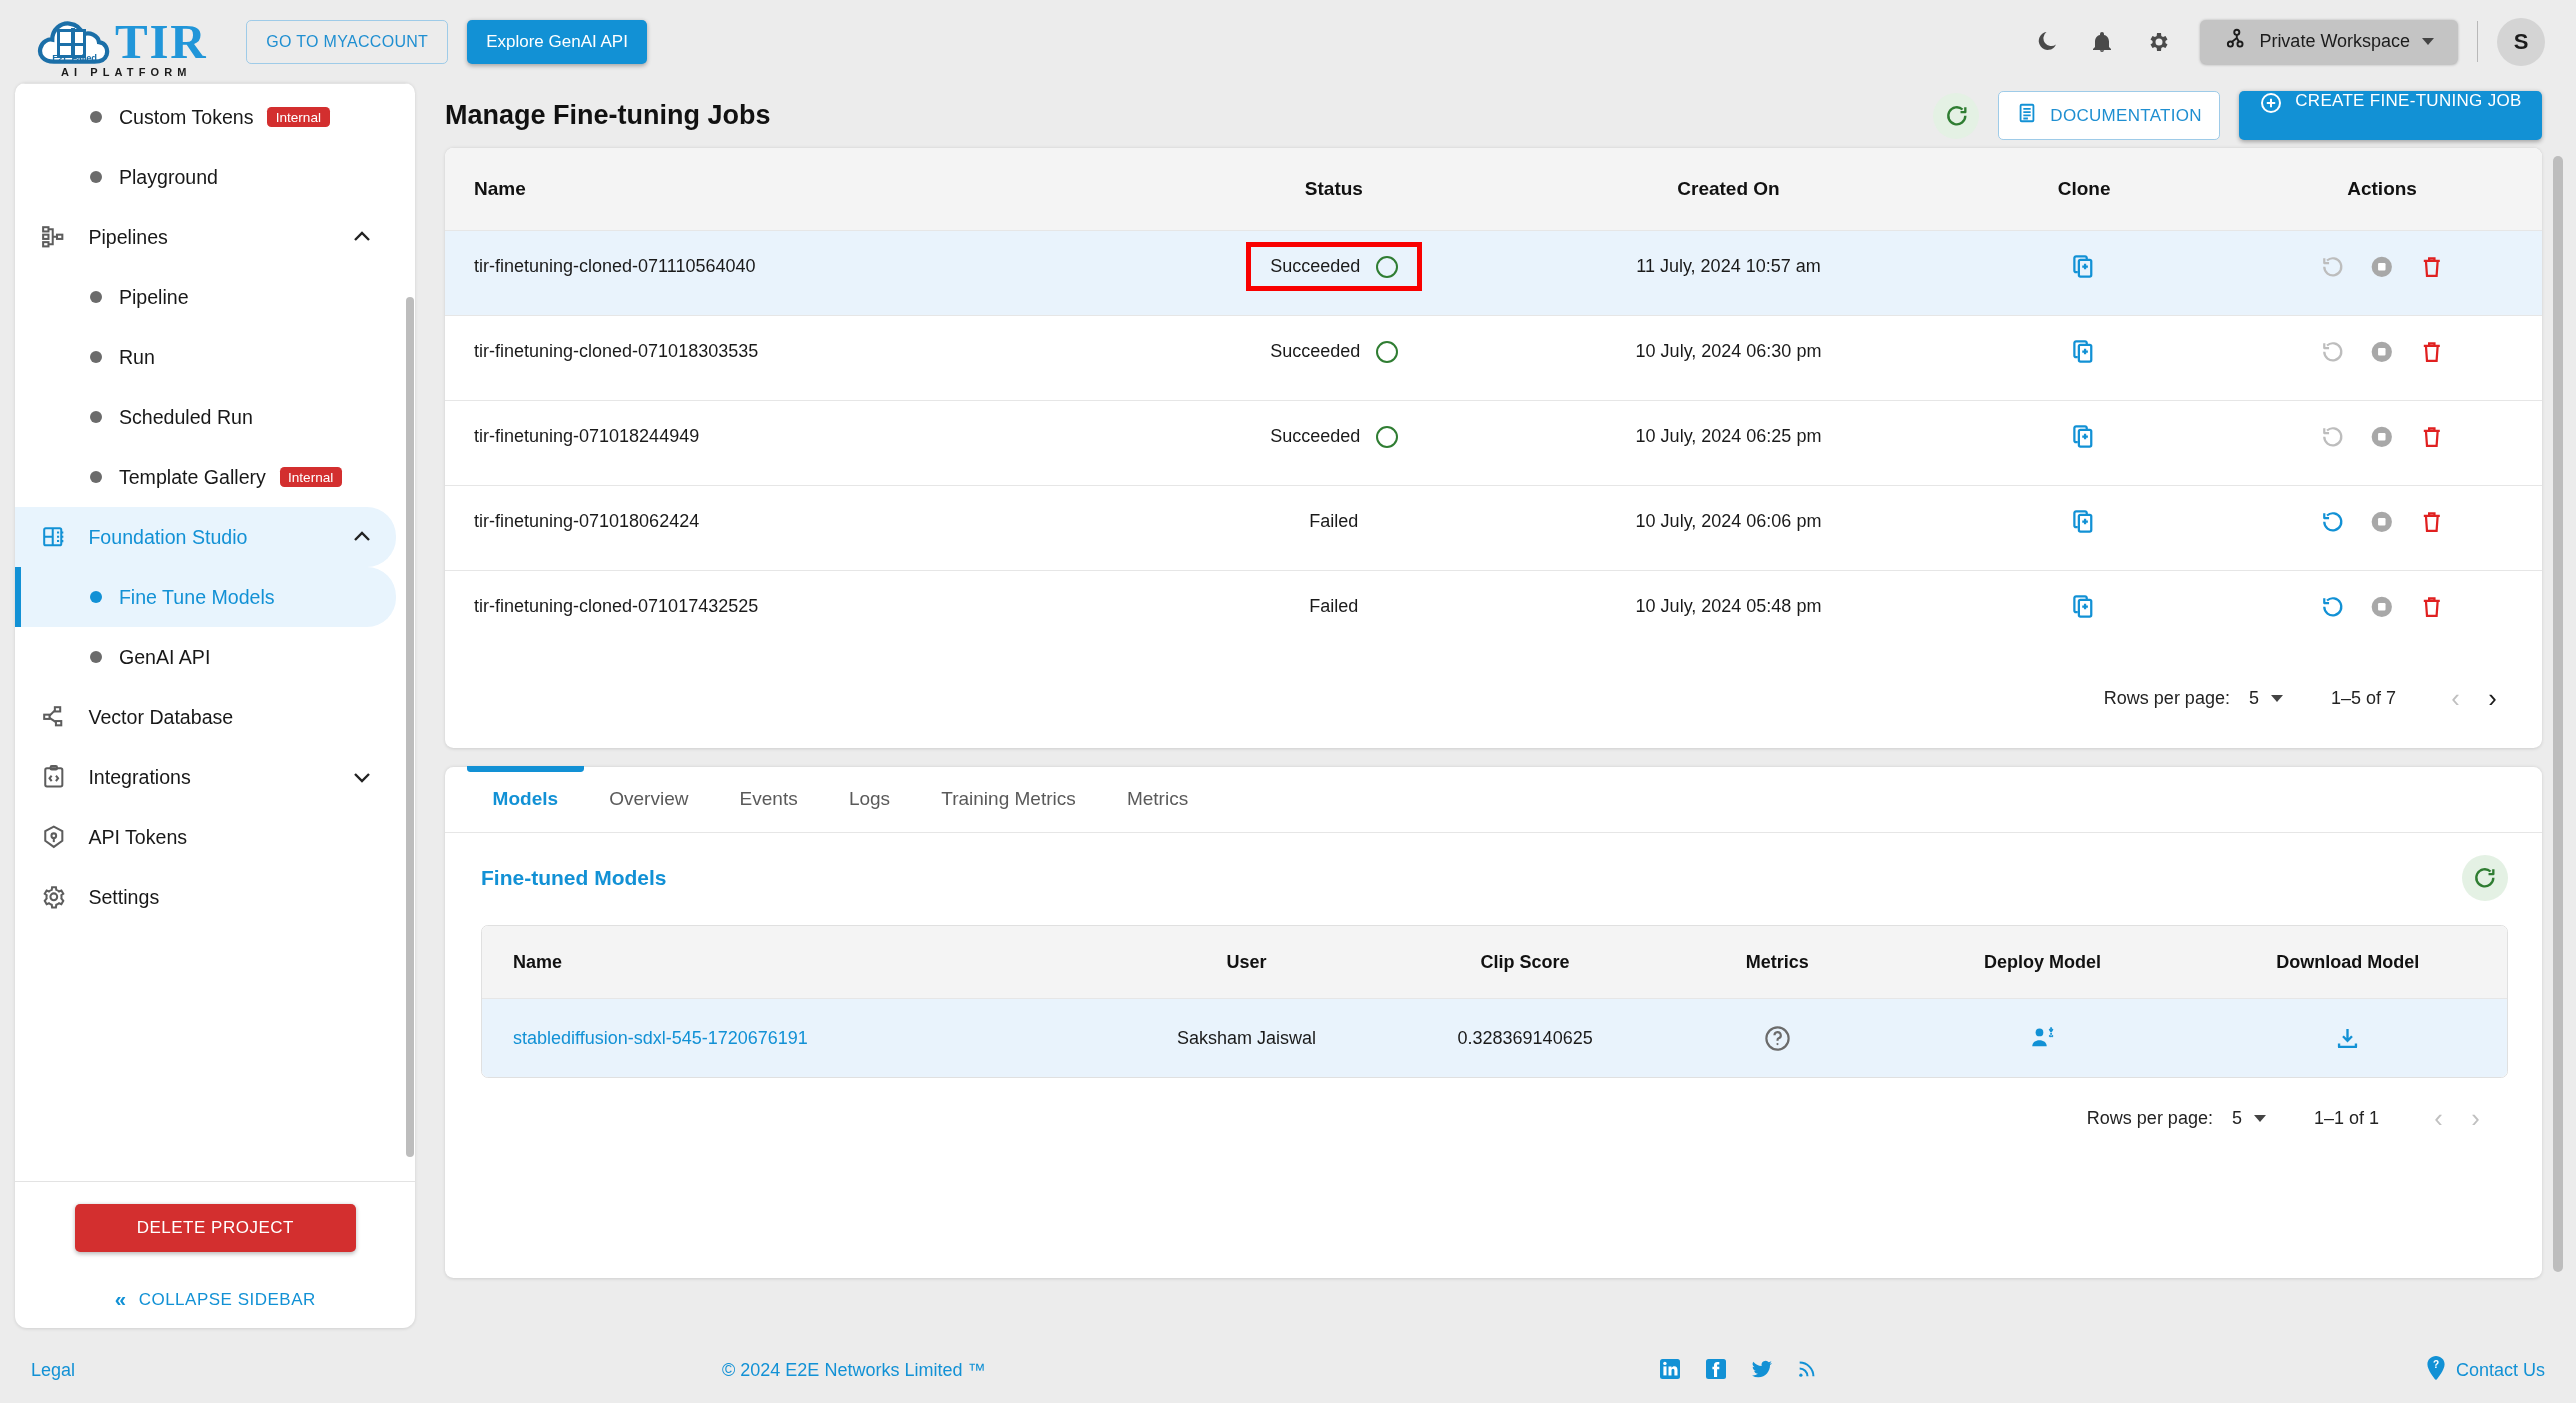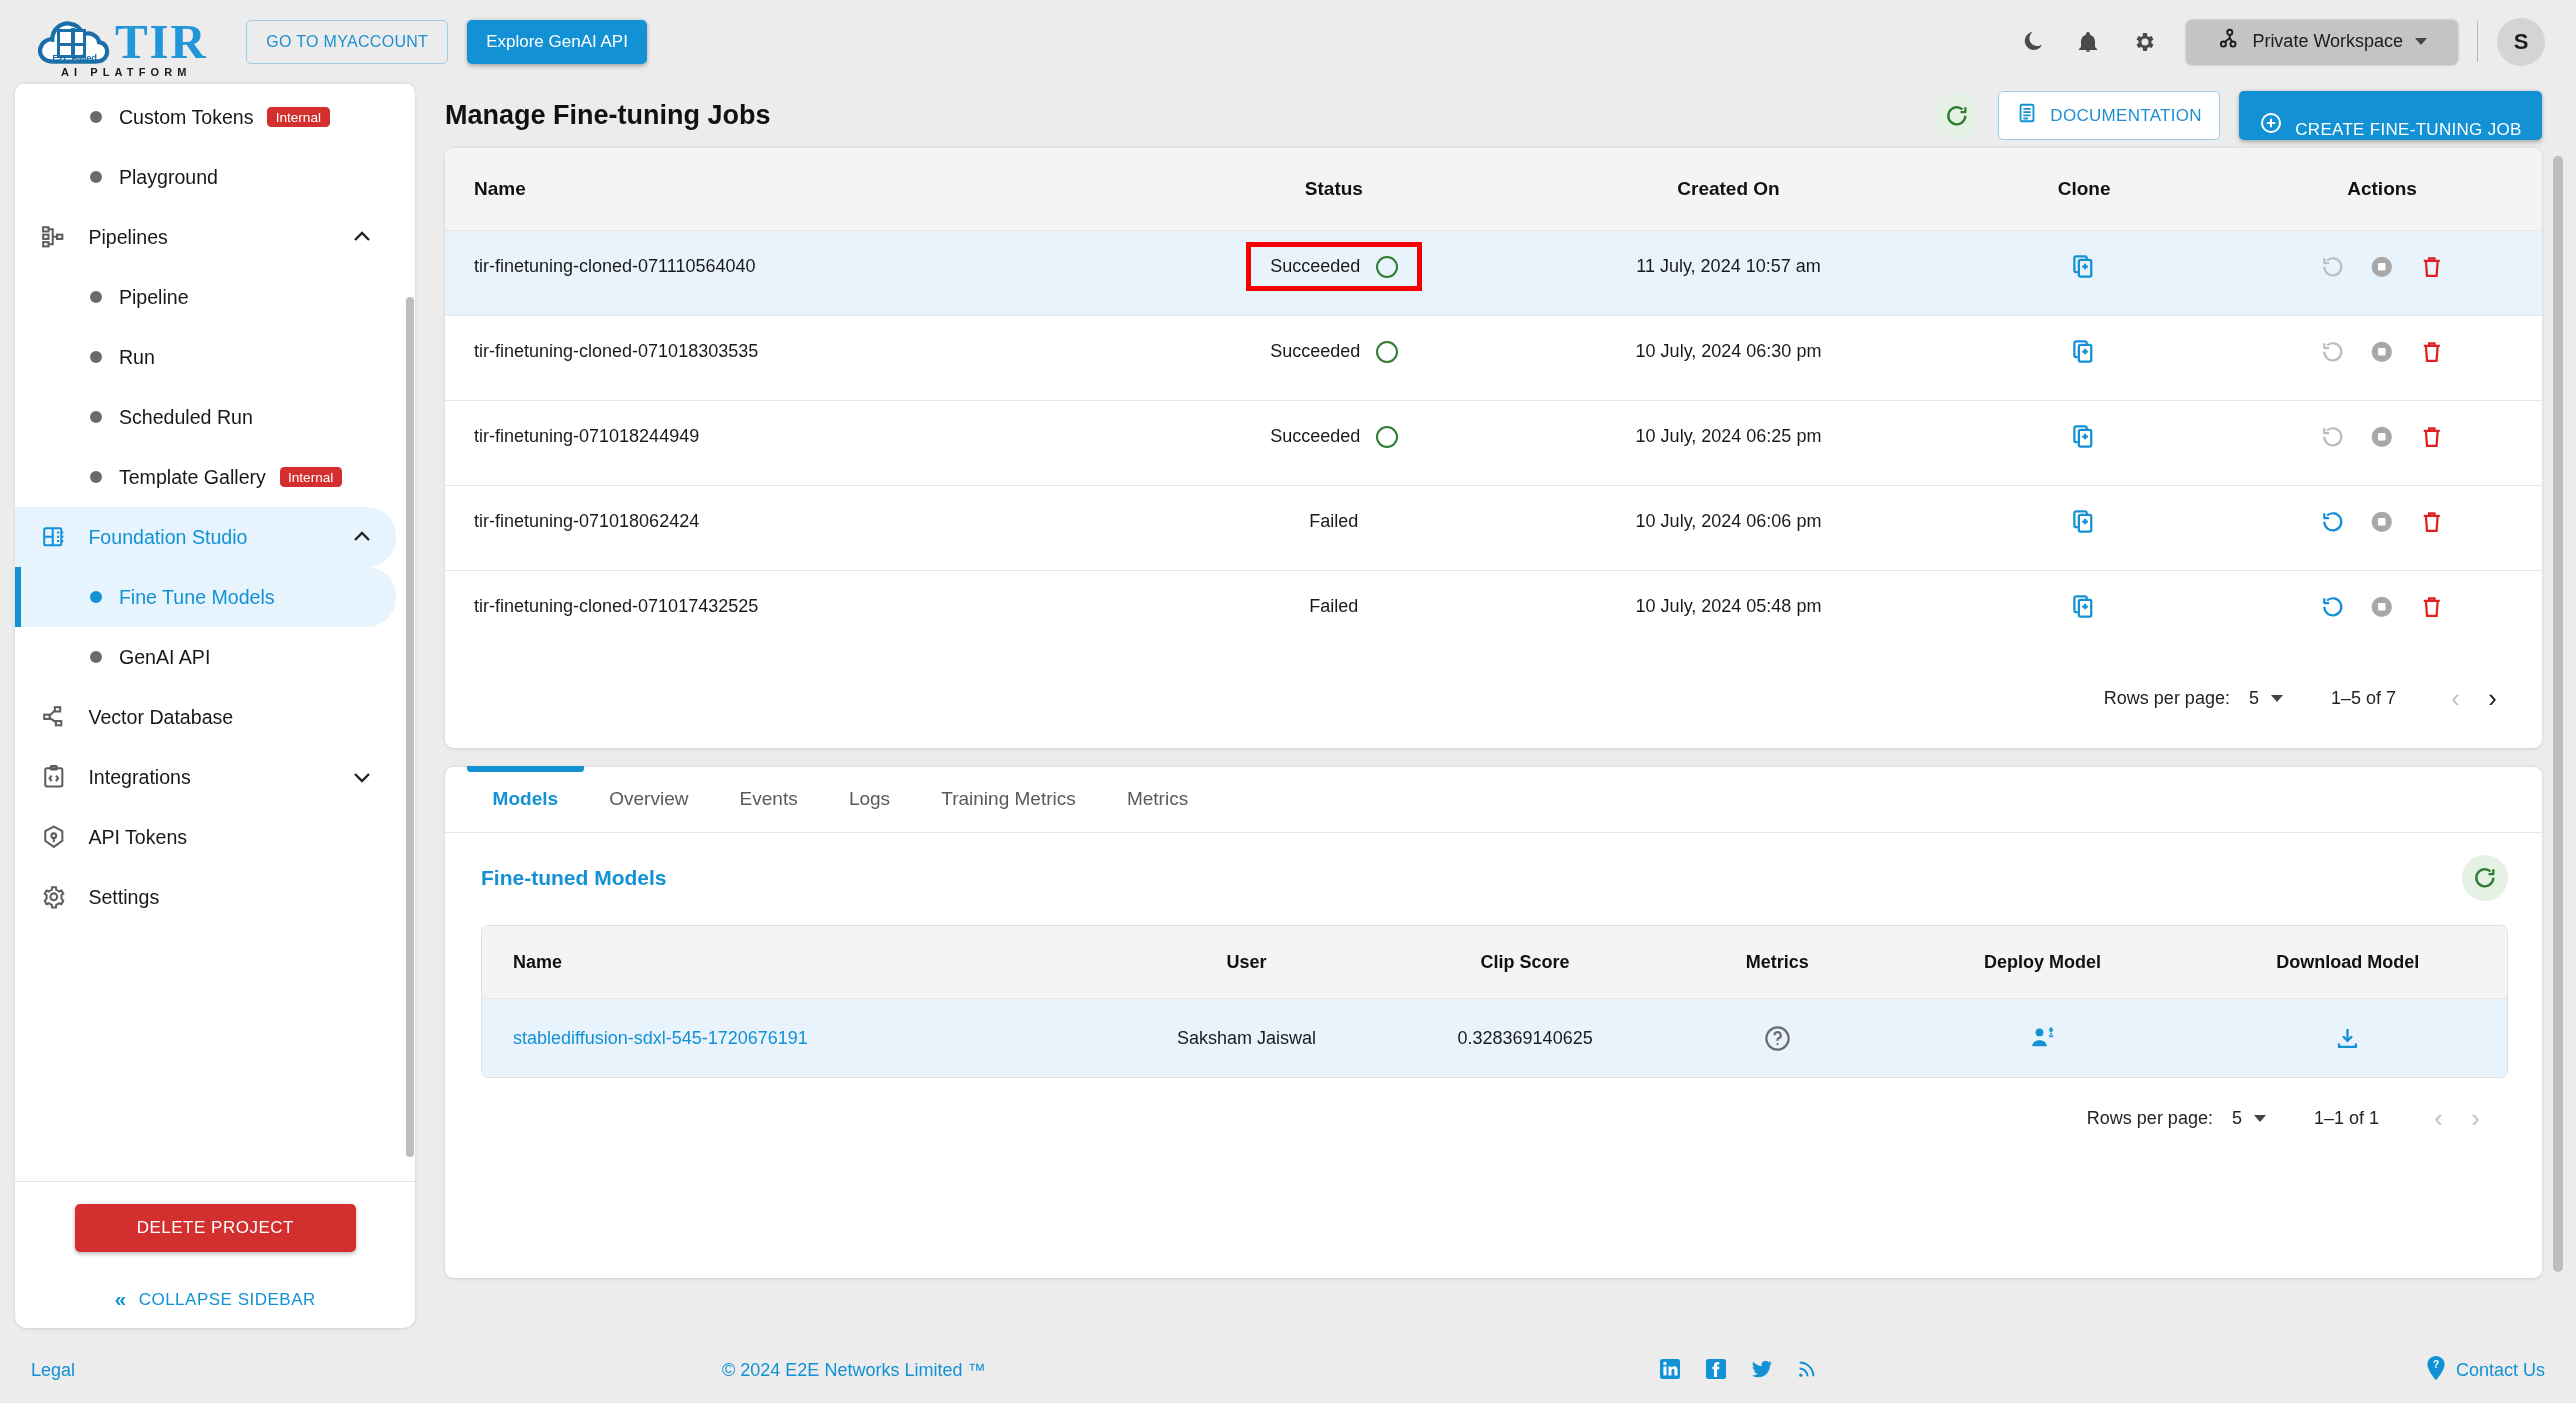--- a/index.html
+++ b/index.html
@@ -45,21 +45,21 @@
     margin-left: 19px; height: 44px; padding: 0 19px; border: none;
     border-radius: 5.1px; background: #1291d5; color: #fff; font-size: 17px;
     display: flex; align-items: center; cursor: pointer;
     box-shadow: 0 1.7px 4.3px rgba(0,0,0,.3);
   }
   .top-right { margin-left: auto; display: flex; align-items: center; margin-right: 31px; }
   .ticon { width: 46px; height: 46px; display: flex; align-items: center; justify-content: center;
            color: #4a4a4a; cursor: pointer; margin: 0 5.1px; }
   .ws-chip {
     height: 44px; background: #c4c4c4; border-radius: 6px; display: flex;
-    align-items: center; padding: 0 31px; margin-left: 13.6px; cursor: pointer;
+    align-items: center; padding: 0 24px; margin-left: 13.6px; cursor: pointer;
     box-shadow: 0 0.9px 2.6px rgba(0,0,0,.25);
   }
   .ws-chip .ws-label { font-size: 18px; color: #1c1c1c; margin: 0 12px 0 10.2px; }
   .top-div { width: 0.9px; height: 41px; background: #b8b8b8; margin: 0 19px; }
   .avatar {
     width: 48px; height: 48px; border-radius: 50%; background: #d4d4d4;
     display: flex; align-items: center; justify-content: center;
     font-size: 22px; font-weight: bold; color: #1c1c1c; cursor: pointer;
   }
 
@@ -140,21 +140,21 @@
     display: flex; align-items: center; justify-content: center; cursor: pointer;
   }
   .btn-doc {
     margin-left: 19px; height: 49px; padding: 0 17px; background: #fff;
     border: 0.9px solid #9ecbe8; border-radius: 5.1px; color: #1f8fd1; font-size: 17px;
     display: flex; align-items: center; cursor: pointer; letter-spacing: 0.3px;
   }
   .btn-create {
     margin-left: 19px; height: 49px; padding: 0 20.4px; background: #1291d5;
     border: none; border-radius: 5.1px; color: #fff; font-size: 17px;
-    display: flex; align-items: flex-end; cursor: pointer; letter-spacing: 0.3px;
+    display: flex; align-items: flex-start; cursor: pointer; letter-spacing: 0.3px;
     box-shadow: 0 1.7px 4.3px rgba(0,0,0,.3);
   }
   .btn-doc svg, .btn-create svg { margin-right: 12px; }
 
   .card {
     background: #fff; border-radius: 8.5px; box-shadow: 0 0.9px 3.4px rgba(0,0,0,.13);
     margin: 0 19px;
   }
   .jobs-card { height: 600px; overflow: hidden; }
 

